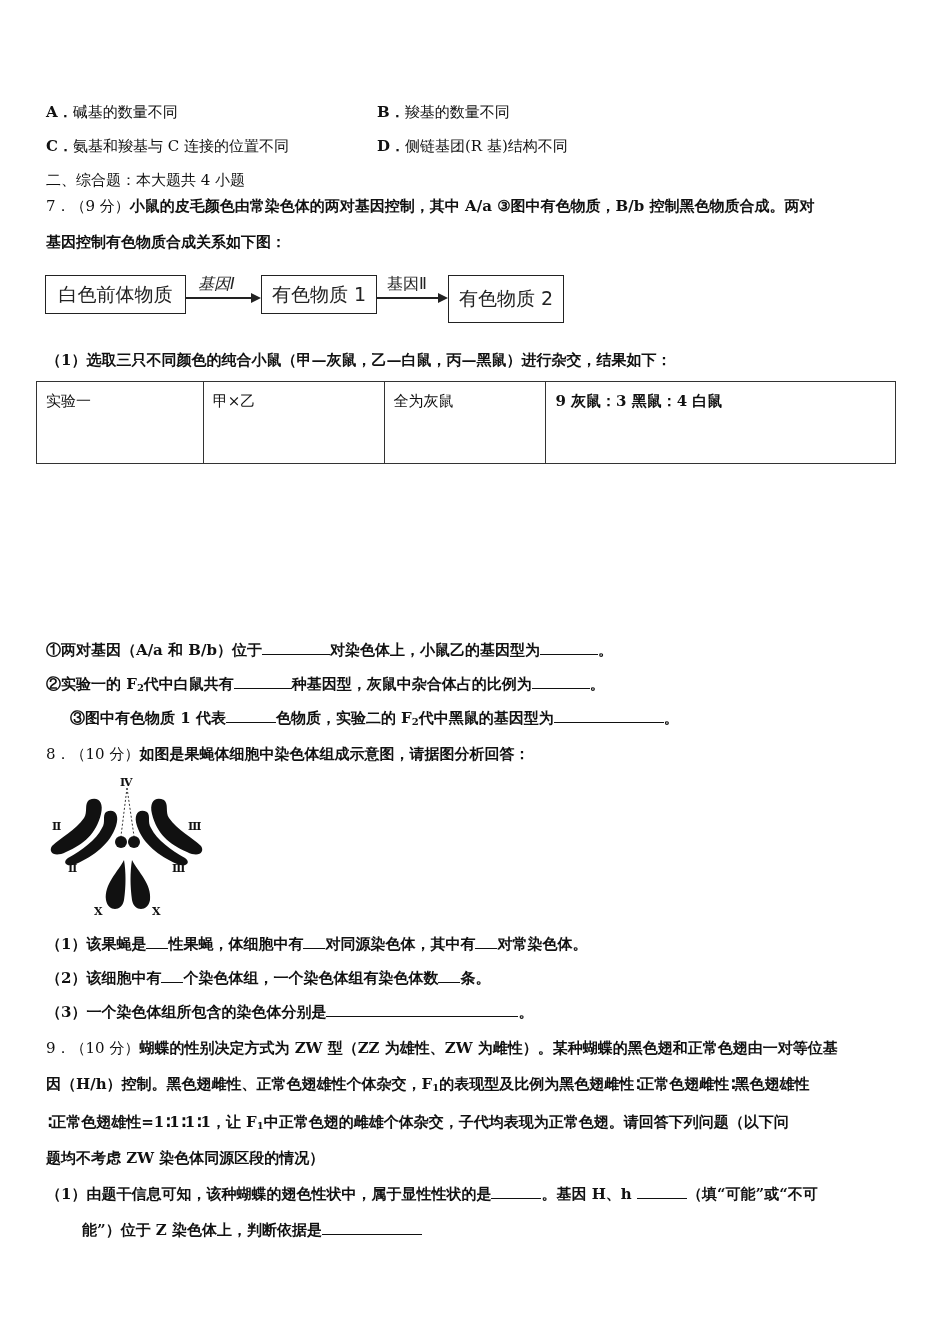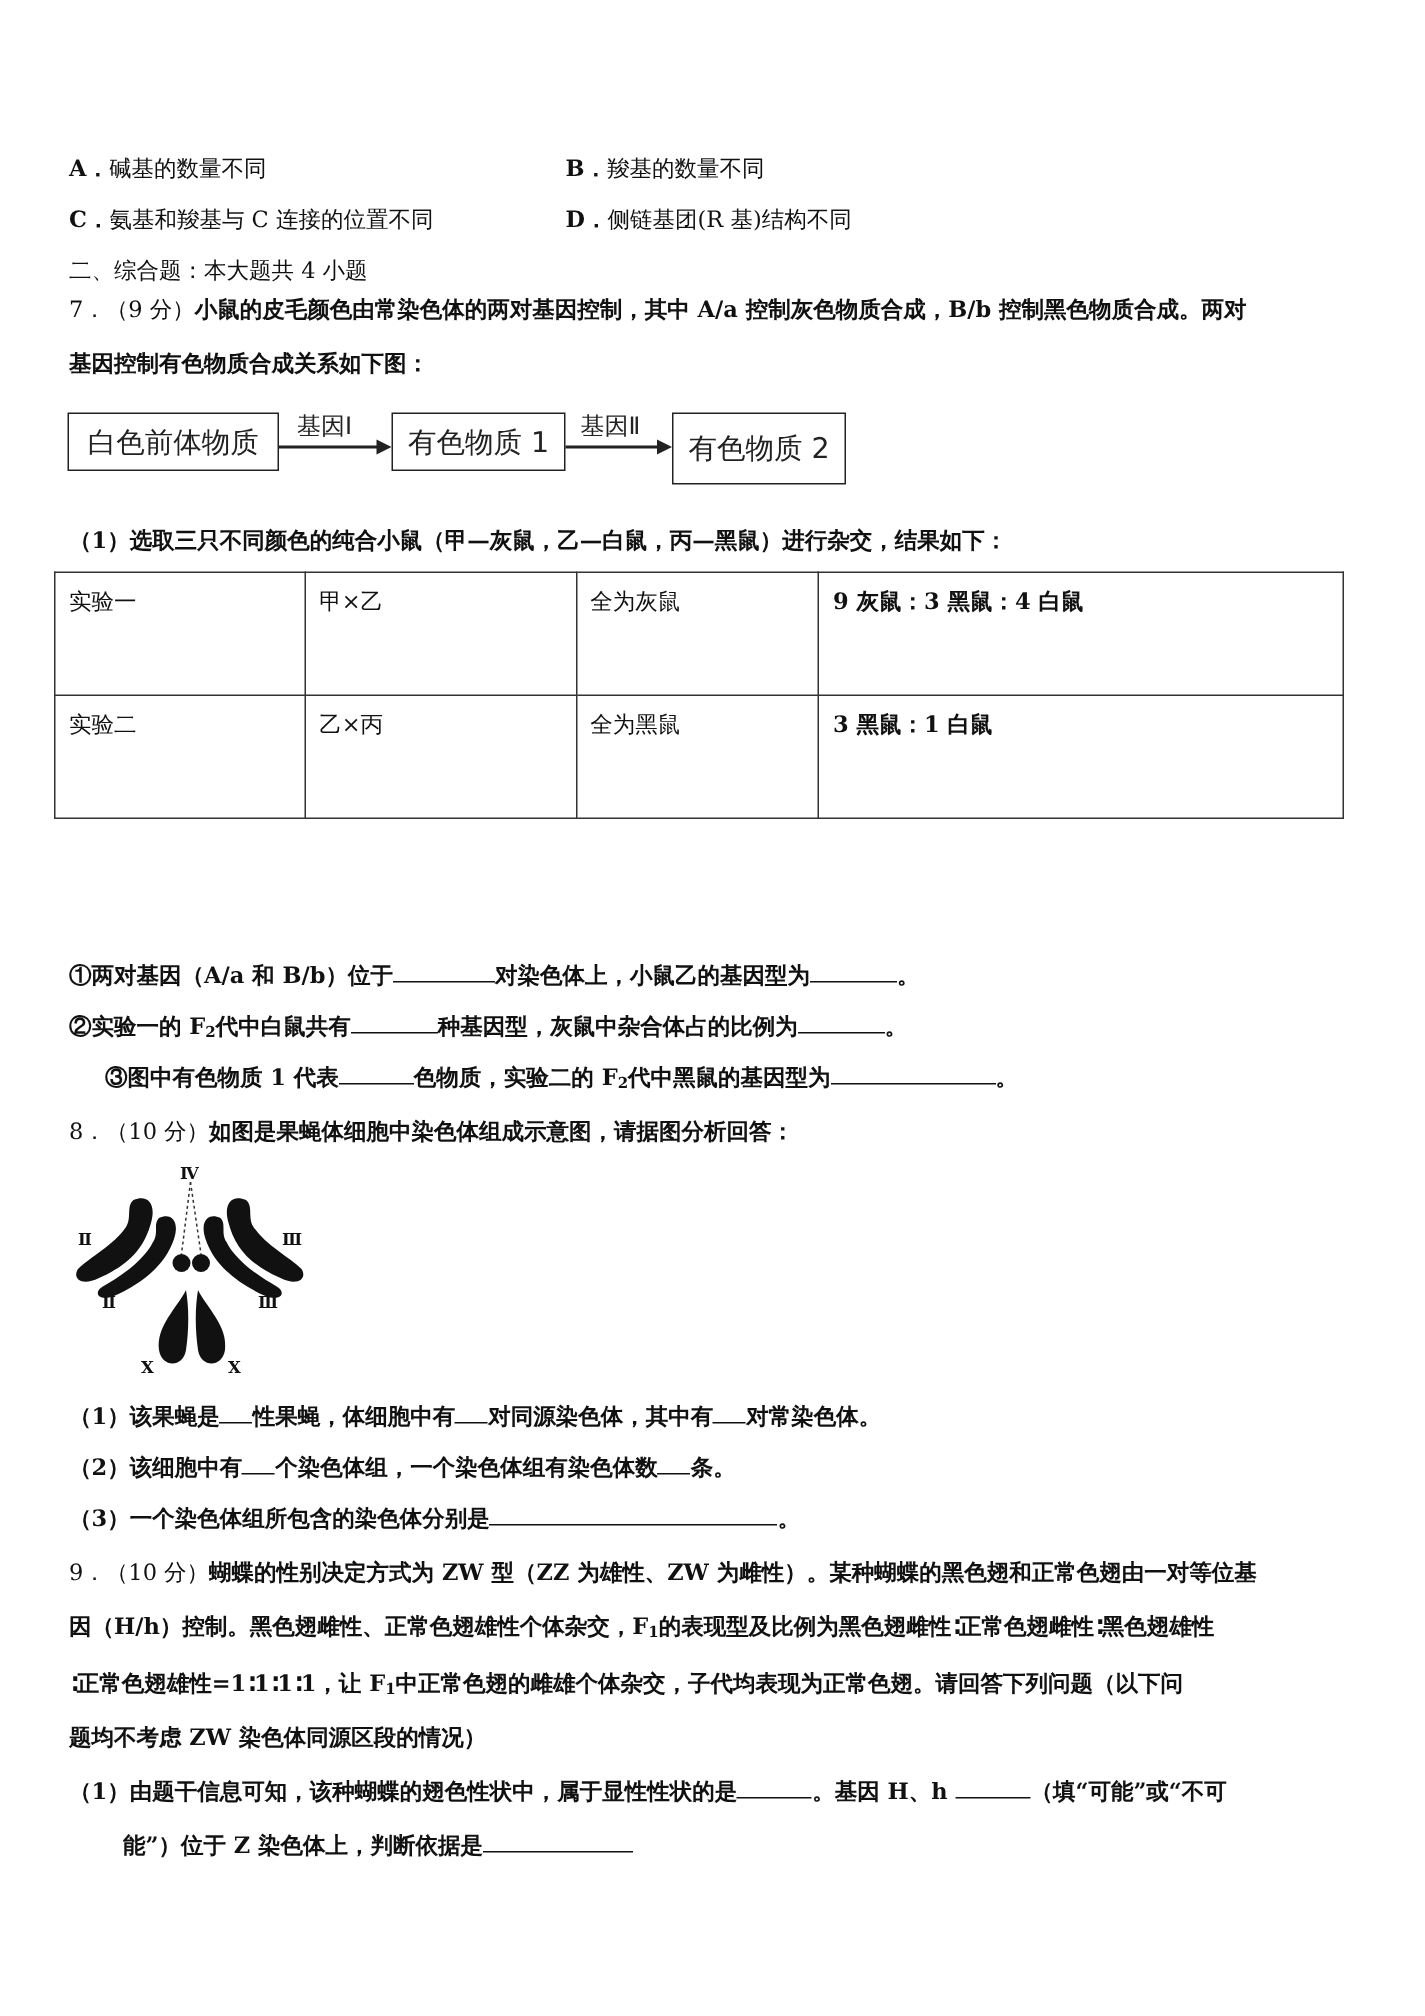--- a/index.html
+++ b/index.html
@@ -45,27 +45,27 @@
 <div class="abs" style="left:46px;top:136px;">
   <span class="b">C．</span><span>氨基和羧基与 C 连接的位置不同</span>
 </div>
 <div class="abs" style="left:377px;top:136px;">
   <span class="b">D．</span><span>侧链基团(R 基)结构不同</span>
 </div>
 
 <div class="abs" style="left:46px;top:170px;">二、综合题：本大题共 4 小题</div>
 
 <div class="abs" style="left:46px;top:196px;">
-  <span>7．</span><span>（9 分）</span><span class="b">小鼠的皮毛颜色由常染色体的两对基因控制，其中 A/a 控制灰色物质合成，B/b 控制黑色物质合成。两对</span>
+  <span>7．</span><span>（9 分）</span><span class="b">小鼠的皮毛颜色由常染色体的两对基因控制，其中 A/a ③图中有色物质，B/b 控制黑色物质合成。两对</span>
 </div>
 <div class="abs b" style="left:46px;top:232px;text-align:right;">基因控制有色物质合成关系如下图：</div>
 
 <div>
   <div class="fbox" style="left:45px;top:275px;width:141px;height:39px;">白色前体物质</div>
-  <div class="arrow-label" style="left:198px;top:274px;">基因Ⅰ</div>
+  <div class="arrow-label" style="left:198px;top:274px;font-style:italic;">基因Ⅰ</div>
   <div class="arrow-line" style="left:186px;top:297px;width:66px;"></div>
   <div class="arrow-head" style="left:251px;top:293px;"></div>
   <div class="fbox" style="left:261px;top:275px;width:116px;height:39px;">有色物质 1</div>
   <div class="arrow-label" style="left:387px;top:274px;">基因Ⅱ</div>
   <div class="arrow-line" style="left:377px;top:297px;width:62px;"></div>
   <div class="arrow-head" style="left:438px;top:293px;"></div>
   <div class="fbox" style="left:448px;top:275px;width:116px;height:48px;">有色物质 2</div>
 </div>
 
 <div class="abs b" style="left:46px;top:350px;">（1）选取三只不同颜色的纯合小鼠（甲—灰鼠，乙—白鼠，丙—黑鼠）进行杂交，结果如下：</div>
@@ -76,26 +76,20 @@
       <col style="width:181px">
       <col style="width:162px">
       <col style="width:350px">
     </colgroup>
   <tbody>
   <tr>
     <td>实验一</td>
     <td>甲×乙</td>
     <td>全为灰鼠</td>
     <td class="b">9 灰鼠：3 黑鼠：4 白鼠</td>
-  </tr>
-  <tr>
-    <td>实验二</td>
-    <td>乙×丙</td>
-    <td>全为黑鼠</td>
-    <td class="b">3 黑鼠：1 白鼠</td>
   </tr>
 </tbody>
   </table>
 
 <div class="abs b" style="left:46px;top:640px;">
   <span>①两对基因（A/a 和 B/b）位于</span><span class="blank" style="width:68px;"></span><span>对染色体上，小鼠乙的基因型为</span><span class="blank" style="width:58px;"></span><span>。</span>
 </div>
 <div class="abs b" style="left:46px;top:674px;">
   <span>②实验一的 F</span><sub>2</sub><span>代中白鼠共有</span><span class="blank" style="width:58px;"></span><span>种基因型，灰鼠中杂合体占的比例为</span><span class="blank" style="width:58px;"></span><span>。</span>
 </div>

